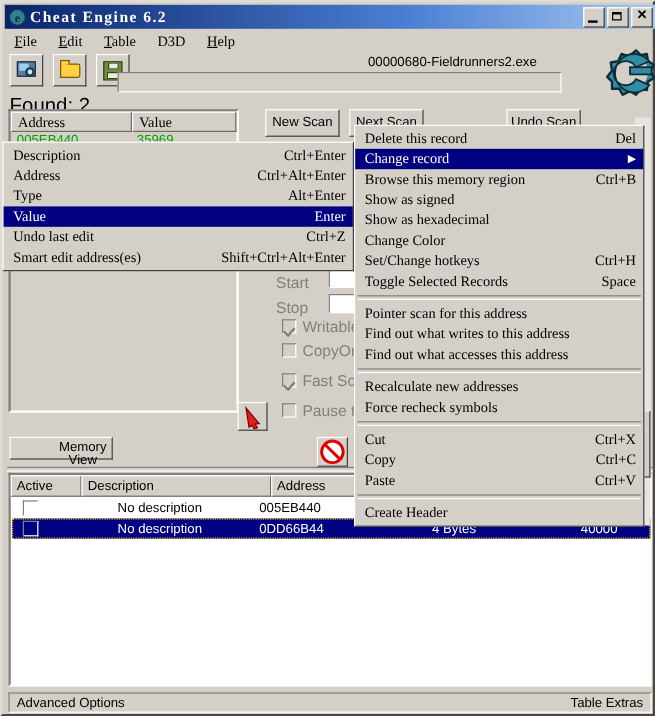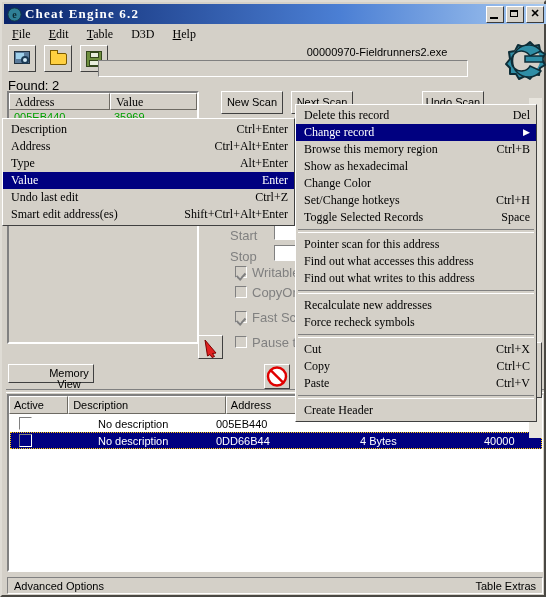--- a/index.html
+++ b/index.html
@@ -69,21 +69,21 @@
   }
   .proc-field{
     position:absolute;left:96px;top:58px;width:370px;height:17px;
     background:#d4d0c8;box-sizing:border-box;
     border-left:1px solid #808080;border-top:1px solid #808080;
     border-right:1px solid #fff;border-bottom:1px solid #fff;
   }
   
   .ce-logo{position:absolute;left:466px;top:34px;width:78px;height:58px;}
   
-  .found{position:absolute;left:6px;top:76px;font-size:13px;}
+  .found{position:absolute;left:6px;top:76px;font-size:17px;}
   
   .scanlist{
     position:absolute;left:5px;top:89px;width:192px;height:253px;
     background:#d4d0c8;box-sizing:border-box;
     border-left:2px solid #808080;border-top:2px solid #808080;
     border-right:2px solid #fff;border-bottom:2px solid #fff;
   }
   .slhdr{position:absolute;left:0;top:0;right:0;height:17px;display:flex;}
   .slhdr .h{
     background:#d4d0c8;box-sizing:border-box;height:17px;
@@ -246,21 +246,21 @@
           <span class="folder-ico"></span>
         </span>
     </span>
     <span class="tbtn">
       <span class="inner">
           <span class="disk-ico"></span>
         </span>
     </span>
   </div>
 
-  <div class="proc-label">00000970-Fieldrunners2.exe</div>
+  <div class="proc-label">00000680-Fieldrunners2.exe</div>
   <div class="proc-field"></div>
 
   <div class="ce-logo">
     <svg width="78" height="58" viewBox="0 0 78 58">
       <g>
         <path d="M62 6 L66 10 L71 9 L72 15 L77 18 L74 23 L77 29 L72 32 L71 39 L66 38 L62 43 L57 40 L51 43 L48 38 L42 38 L42 32 L38 28 L42 23 L41 16 L47 15 L50 9 L56 11 Z" fill="#2f8ea6" stroke="#0e2d37" stroke-width="2" stroke-linejoin="round"></path>
         <circle cx="58" cy="24" r="14" fill="#d4d0c8" stroke="none"></circle>
         <path d="M72 18 A15 15 0 1 0 72 32 L58 25 L74 25" fill="none" stroke="#0e2d37" stroke-width="0"></path>
         <path d="M73 15 A16 16 0 1 0 73 35 L62 30 A10 10 0 1 1 62 20 Z" fill="#2f8ea6" stroke="#0e2d37" stroke-width="1.5"></path>
         <rect x="57" y="20" width="18" height="6" fill="#2f8ea6" stroke="#0e2d37" stroke-width="1.5"></rect>
@@ -394,42 +394,45 @@
       </div>
       <div class="row hl">
         <span class="lbl">Change record</span>
         <span class="sub">▶</span>
       </div>
       <div class="row">
         <span class="lbl">Browse this memory region</span>
         <span class="acc">Ctrl+B</span>
       </div>
       <div class="row">
+        <span class="lbl">Show as signed</span>
+      </div>
+      <div class="row">
         <span class="lbl">Show as hexadecimal</span>
       </div>
       <div class="row">
         <span class="lbl">Change Color</span>
       </div>
       <div class="row">
         <span class="lbl">Set/Change hotkeys</span>
         <span class="acc">Ctrl+H</span>
       </div>
       <div class="row">
         <span class="lbl">Toggle Selected Records</span>
         <span class="acc">Space</span>
       </div>
       <div class="sep"></div>
       <div class="row">
         <span class="lbl">Pointer scan for this address</span>
       </div>
       <div class="row">
+        <span class="lbl">Find out what writes to this address</span>
+      </div>
+      <div class="row">
         <span class="lbl">Find out what accesses this address</span>
-      </div>
-      <div class="row">
-        <span class="lbl">Find out what writes to this address</span>
       </div>
       <div class="sep"></div>
       <div class="row">
         <span class="lbl">Recalculate new addresses</span>
       </div>
       <div class="row">
         <span class="lbl">Force recheck symbols</span>
       </div>
       <div class="sep"></div>
       <div class="row">

